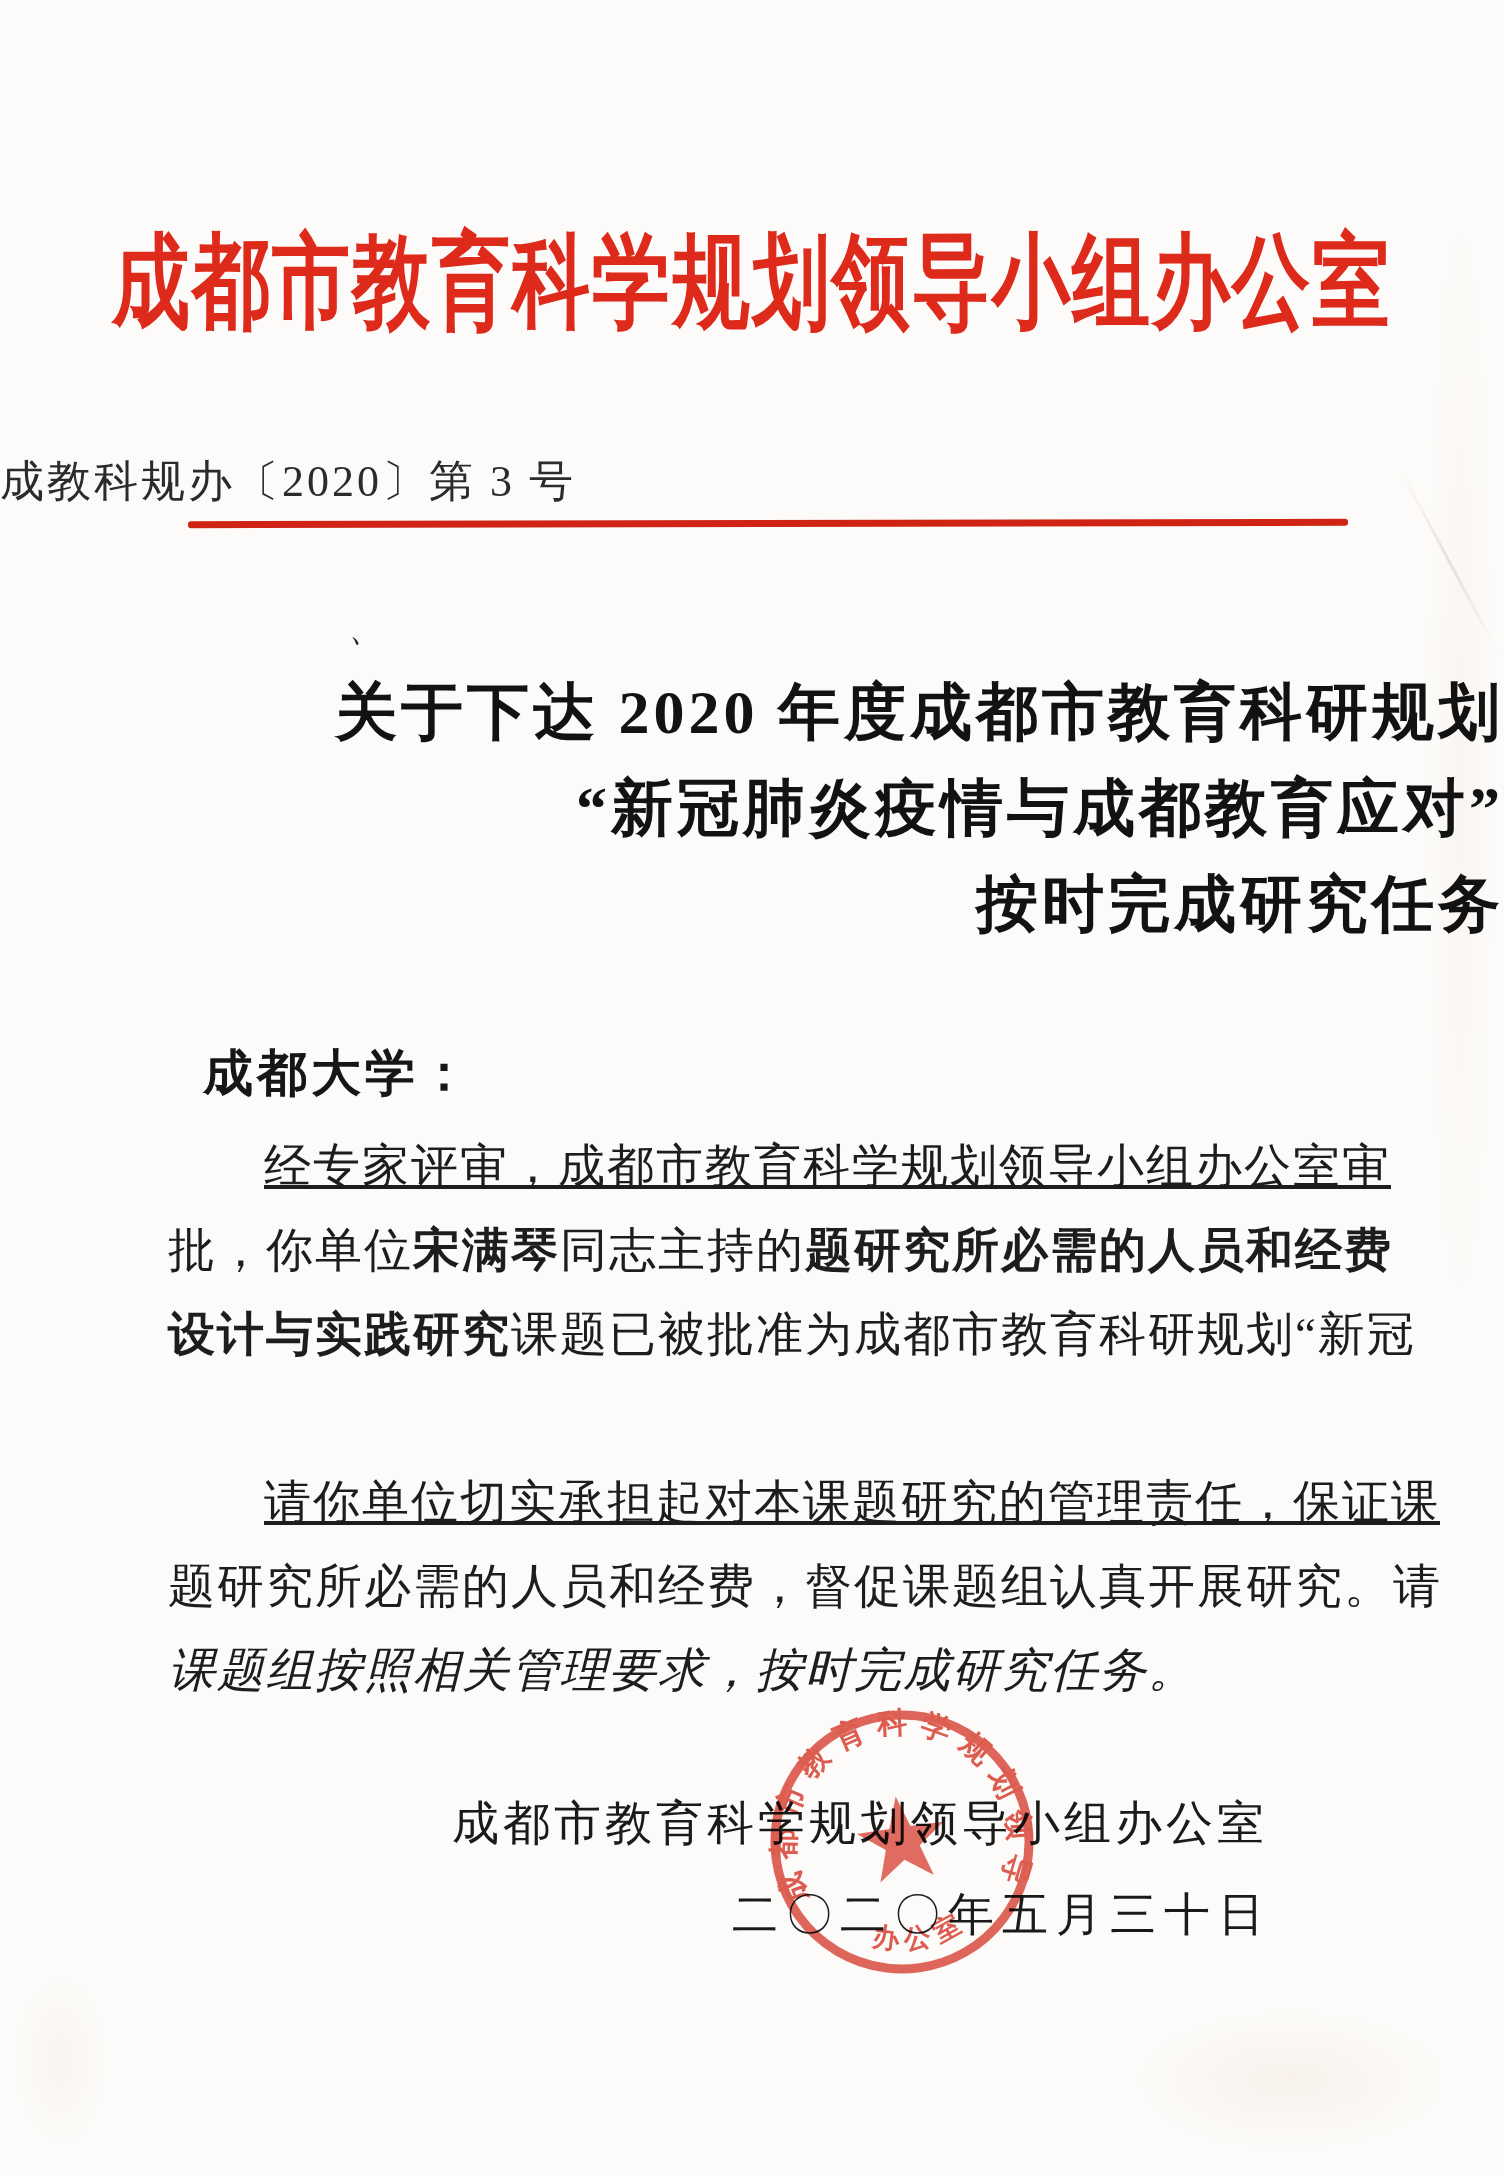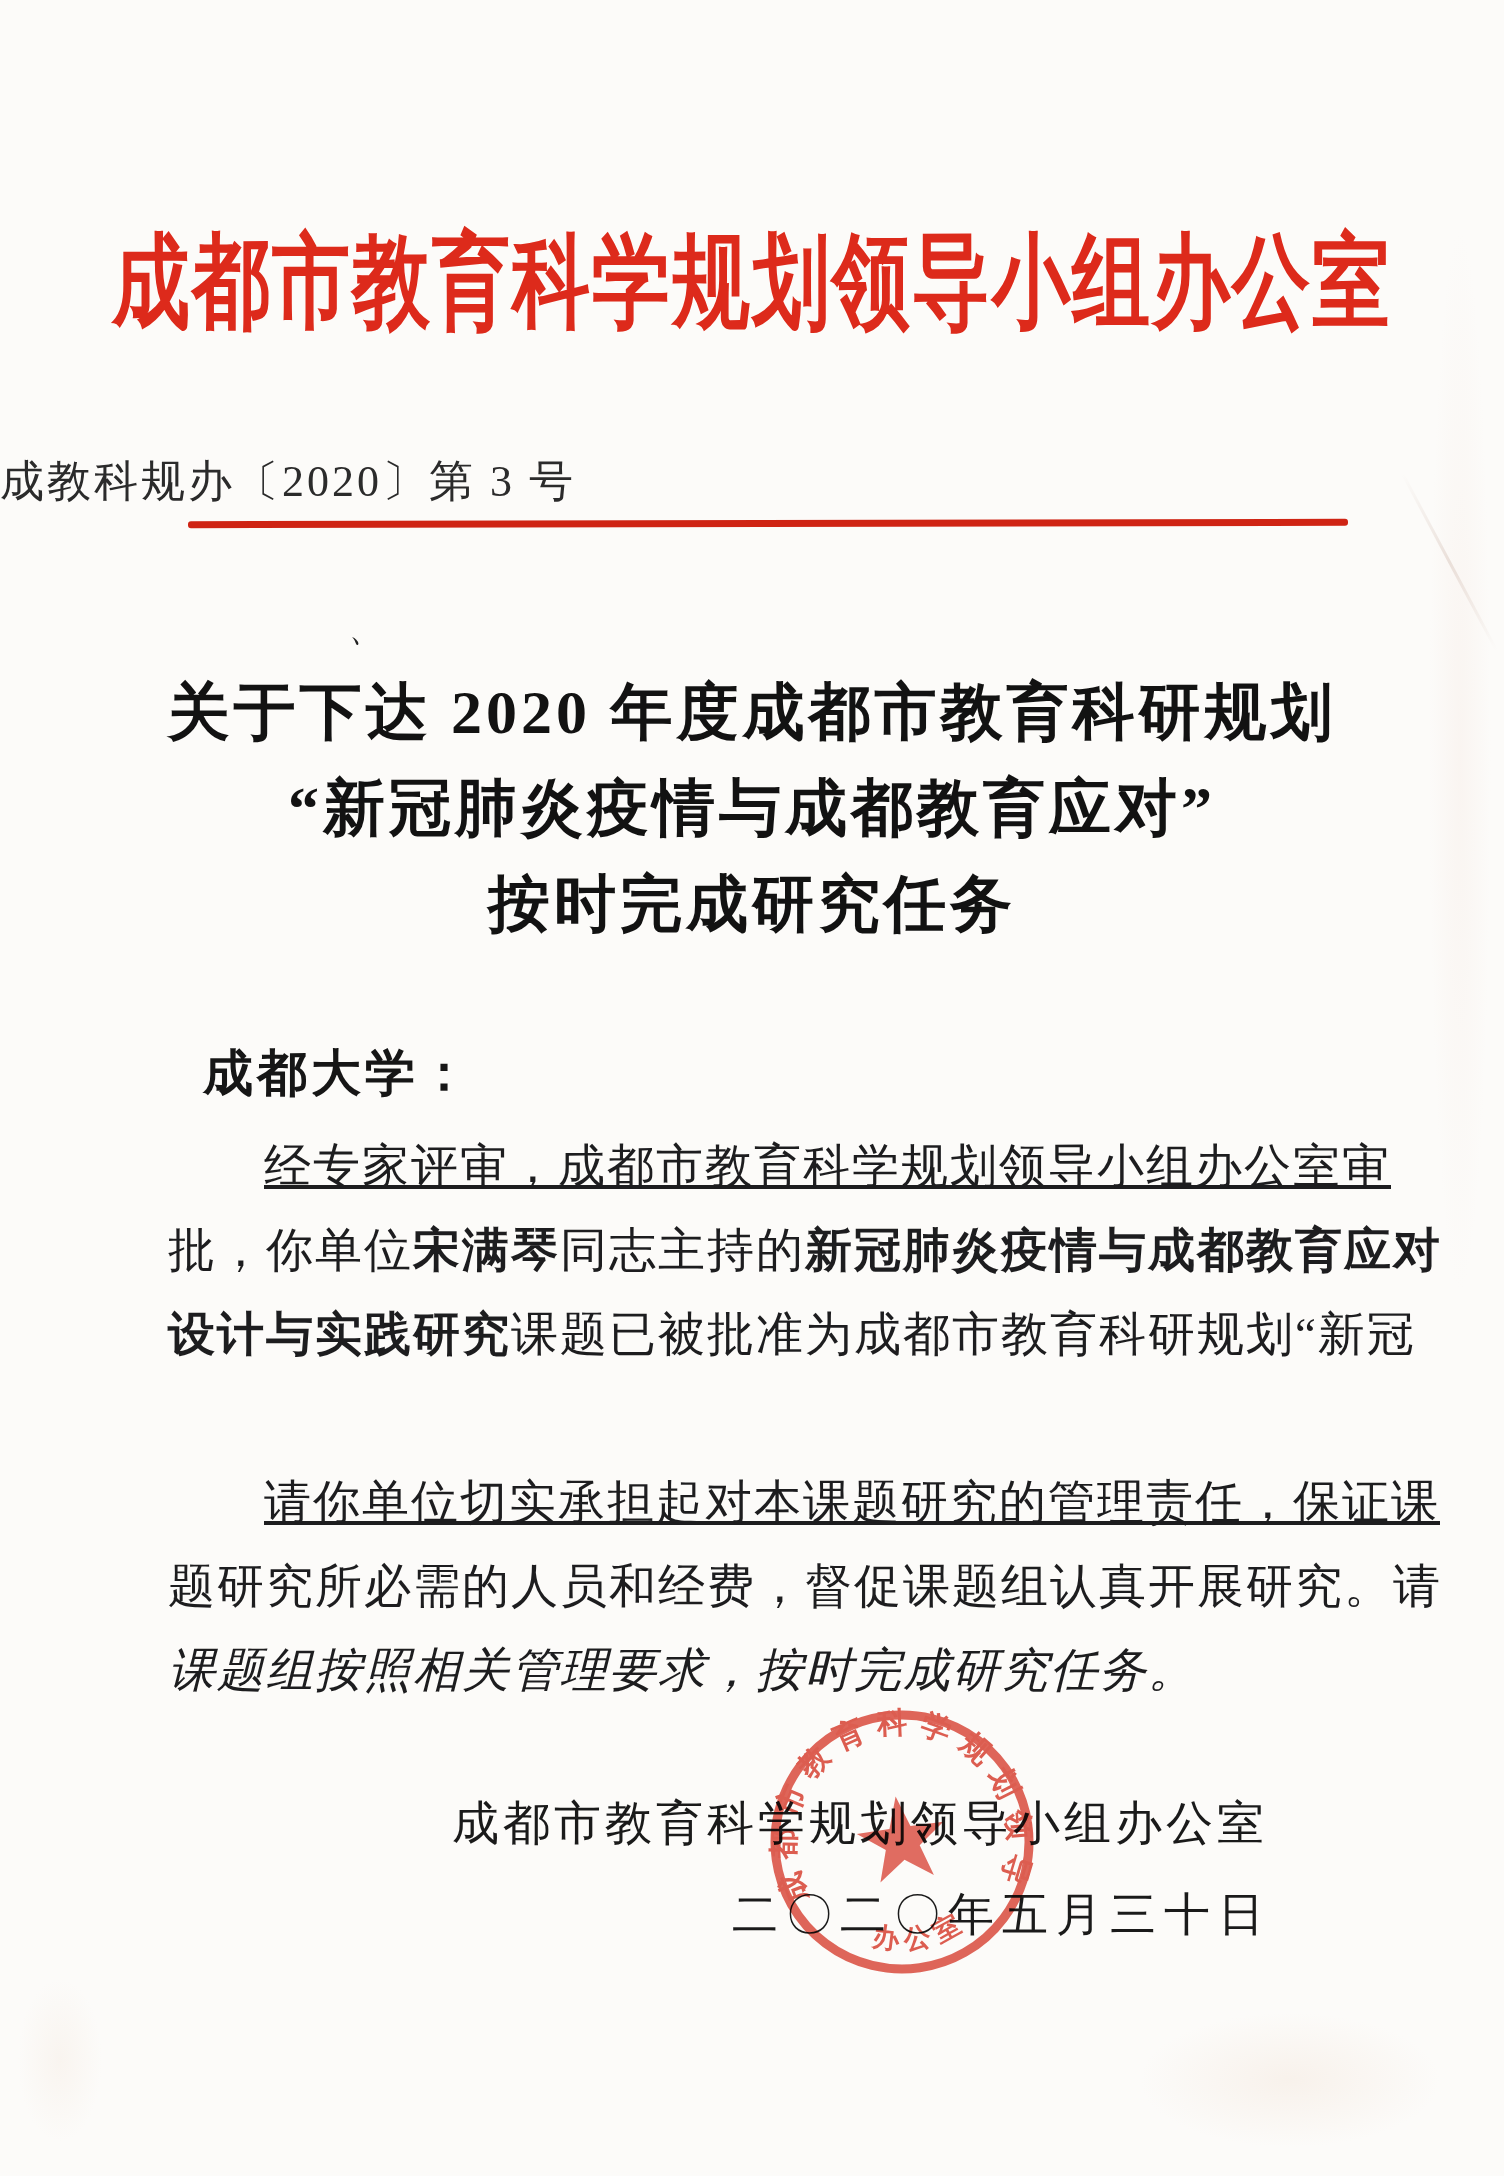--- a/index.html
+++ b/index.html
@@ -37,21 +37,21 @@
   }
   .red-rule{
     position:absolute;top:520px;left:188px;width:1160px;height:7px;
     background:var(--rule-red);
     transform:rotate(-0.12deg);
     border-radius:3px;
   }
   
   .doc-title{
     position:absolute;top:664px;left:0;width:100%;
-    text-align:center;font-weight:bold;font-size:62px;line-height:96px;
+    text-align:right;font-weight:bold;font-size:62px;line-height:96px;
     letter-spacing:4px;color:#121212;
   }
   
   .salutation{
     position:absolute;top:1040px;left:168px;
     font-size:50px;font-weight:bold;letter-spacing:4px;color:#161616;margin-left:35px;
   }
   .body-block{
     position:absolute;left:168px;width:1180px;
     font-size:47px;color:var(--ink);letter-spacing:2px;
@@ -109,21 +109,21 @@
   <div class="doc-title">
     <div>关于下达 2020 年度成都市教育科研规划</div>
     <div>“新冠肺炎疫情与成都教育应对”</div>
     <div>按时完成研究任务</div>
   </div>
 
   <div class="salutation">成都大学：</div>
 
   <div class="body-block" id="para1">
       <div class="bline indent"><span>经专家评审，成都市教育科学规划领导小组办公室审</span></div>
-      <div class="bline"><span>批，你单位</span><span class="bold">宋满琴</span><span>同志主持的</span><span class="bold">新冠肺炎疫情与成都教育应对</span></div>
+      <div class="bline"><span>批，你单位</span><span class="bold">宋满琴</span><span>同志主持的</span><span class="bold">题研究所必需的人员和经费</span></div>
       <div class="bline"><span class="bold">设计与实践研究</span><span>课题已被批准为成都市教育科研规划“新冠</span></div>
     </div>
 
   <div class="body-block" id="para2">
       <div class="bline indent"><span>请你单位切实承担起对本课题研究的管理责任，保证课</span></div>
       <div class="bline"><span>题研究所必需的人员和经费，督促课题组认真开展研究。请</span></div>
       <div class="bline last"><span>课题组按照相关管理要求，按时完成研究任务。</span></div>
     </div>
 
   <div class="sig-org">成都市教育科学规划领导小组办公室</div>

